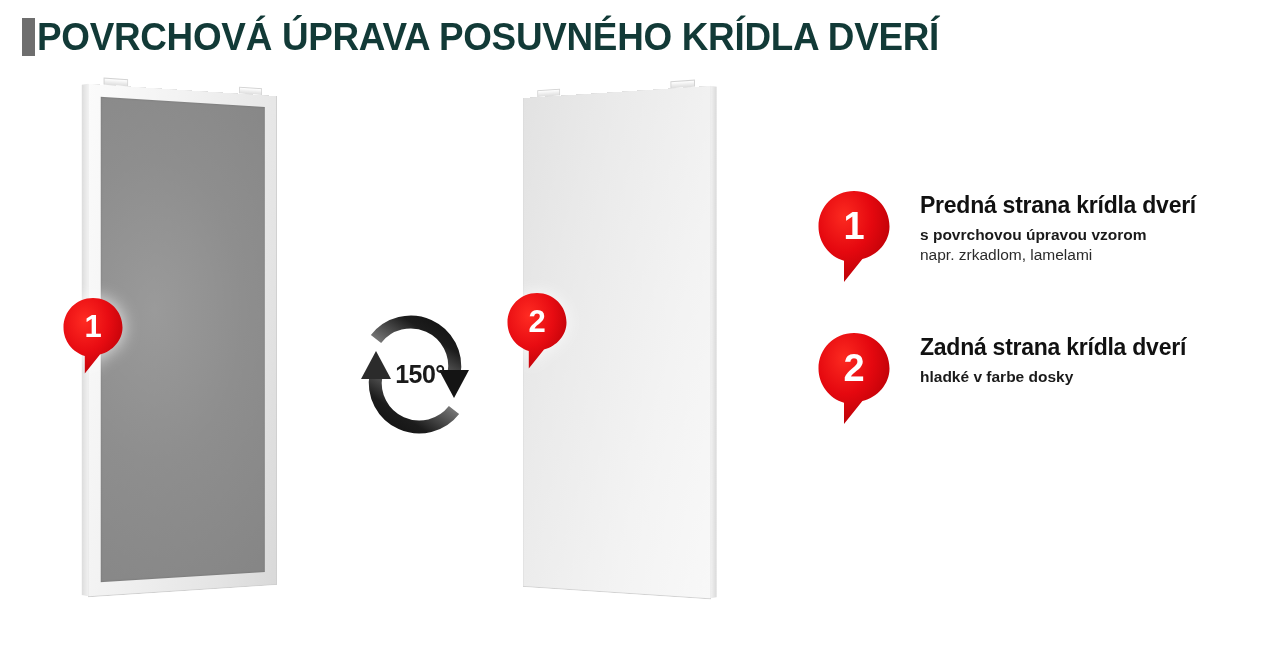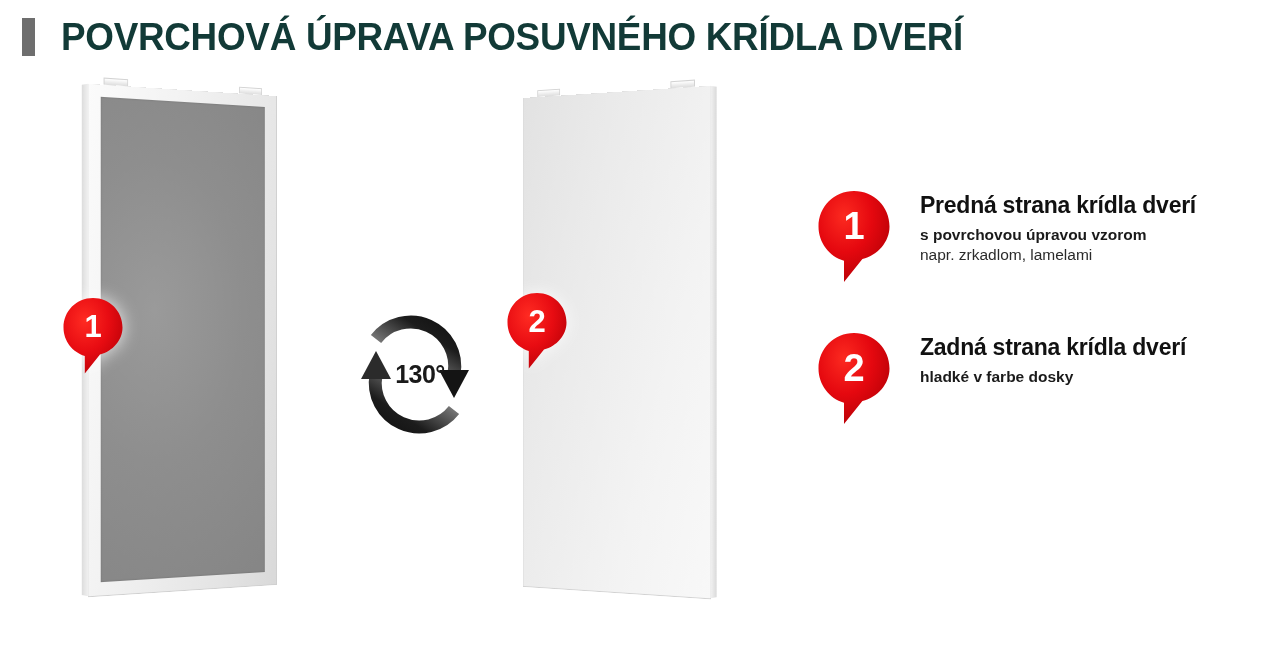--- a/index.html
+++ b/index.html
@@ -18,21 +18,21 @@
     -webkit-font-smoothing: antialiased;
   }
 
   
   #title-row {
     position: absolute;
     left: 22px;
     top: 12px;
     display: flex;
     align-items: center;
-    gap: 26px;
+    gap: 2px;
     height: 50px;
   }
   #title-bar {
     width: 13px;
     height: 38px;
     background: #6e6e6e;
     flex: 0 0 auto;
   }
   #title-text {
     font-size: 38px;
@@ -286,21 +286,21 @@
         </linearGradient>
       </defs>
 
       <path d="M31 27 A 44 44 0 0 1 109 62" fill="none" stroke="url(#arcGradTop)" stroke-width="13" stroke-linecap="butt"></path>
       <path d="M109 86 L94 58 L124 58 Z" fill="#141414"></path>
 
       <path d="M109 98 A 44 44 0 0 1 31 63" fill="none" stroke="url(#arcGradBot)" stroke-width="13" stroke-linecap="butt"></path>
       <path d="M31 39 L46 67 L16 67 Z" fill="#2b2b2b"></path>
     </svg>
     <div id="rotate-label-box">
-      <span id="rotate-label">130°</span>
+      <span id="rotate-label">150°</span>
     </div>
   </div>
 
   <div id="door-right-wrap" class="door-wrap">
     <div id="door-right">
       <div id="door-right-edge"></div>
       <div id="door-right-face"></div>
       <div class="roller" style="left:16px; top:-7px; width:26px;"></div>
       <div class="roller" style="left:163px; top:-7px; width:26px;"></div>
     </div>

